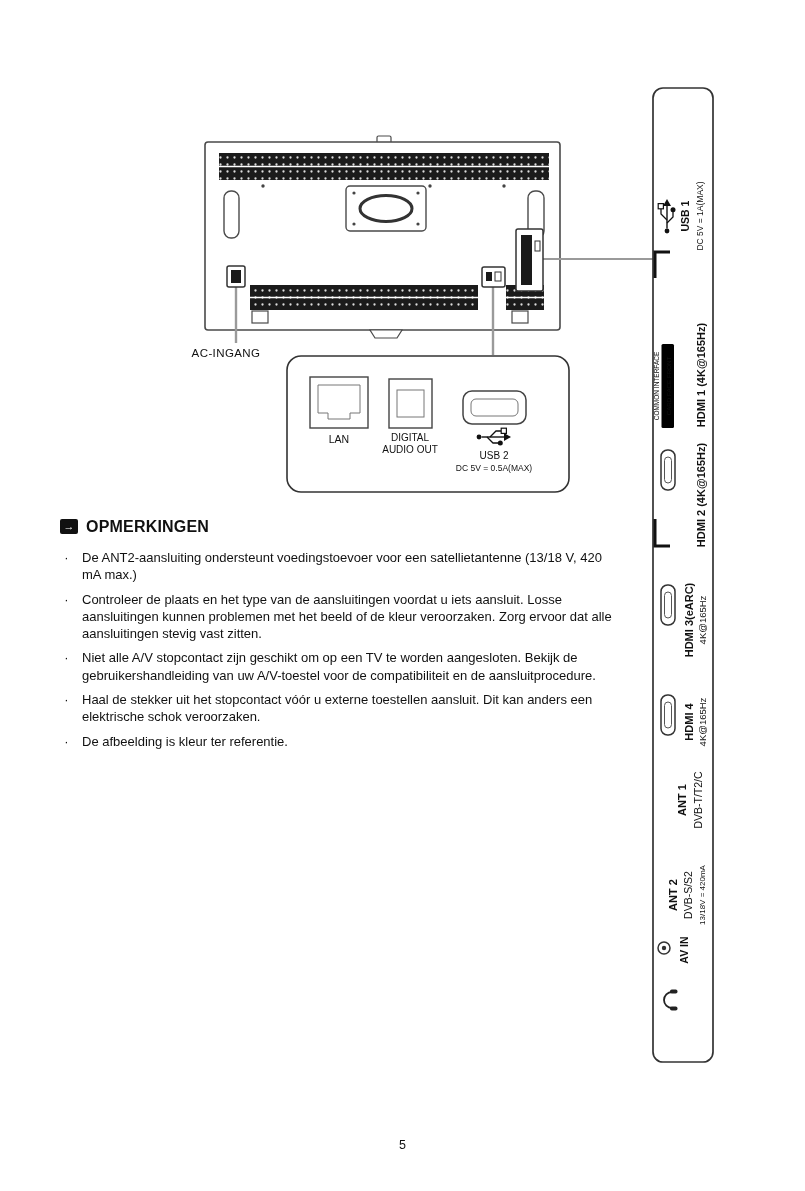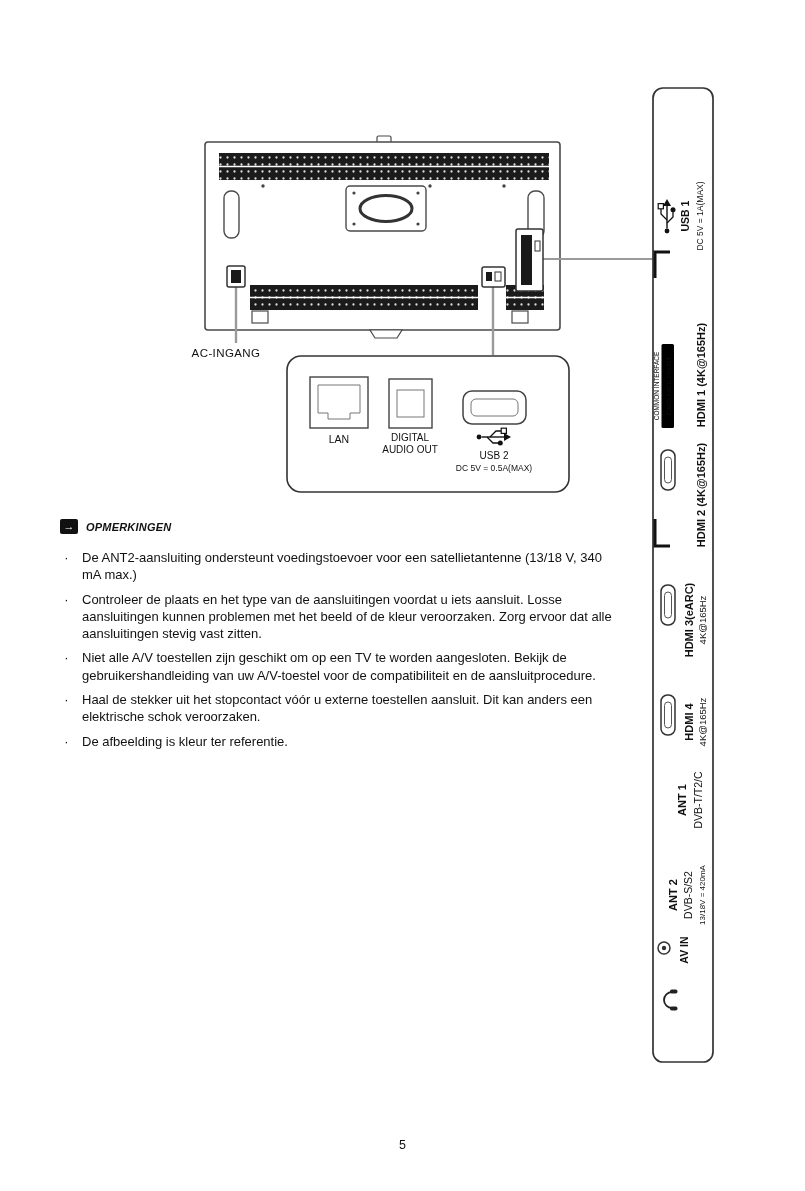--- a/index.html
+++ b/index.html
@@ -15,21 +15,21 @@
   svg.diagram { position:absolute; left:0; top:0; }
   .lbl { font-family:"Liberation Sans", sans-serif; fill:#111; }
 
   .notes { position:absolute; left:60px; top:517px; width:562px; }
   .notes-header { display:flex; align-items:center; gap:8px; height:19px; }
   .note-icon {
     width:18px; height:15px; background:#111; color:#fff;
     font-size:11px; line-height:15px; text-align:center;
     border-radius:2px; font-weight:bold; flex:0 0 auto;
   }
-  .notes-title { font-size:11px; font-weight:bold; letter-spacing:0.2px;font-style:italic; }
+  .notes-title { font-size:16px; font-weight:bold; letter-spacing:0.2px; }
   .notes-list { list-style:none; margin-top:13px; }
   .notes-list li {
     display:flex; gap:9px;
     font-size:13px; line-height:1.33;
     margin-bottom:7px;
   }
   .bullet { flex:0 0 13px; text-align:center; color:#111; }
   .note-text { flex:1 1 auto; max-width:540px; }
 
   .page-num {
@@ -196,29 +196,29 @@
   </svg>
 
   <section class="notes">
     <div class="notes-header">
       <span class="note-icon">→</span>
       <h2 class="notes-title">OPMERKINGEN</h2>
     </div>
     <ul class="notes-list">
       <li>
         <span class="bullet">·</span>
-        <span class="note-text">De ANT2-aansluiting ondersteunt voedingstoevoer voor een satellietantenne (13/18 V, 340 mA max.)</span>
+        <span class="note-text">De ANT2-aansluiting ondersteunt voedingstoevoer voor een satellietantenne (13/18 V, 420 mA max.)</span>
       </li>
       <li>
         <span class="bullet">·</span>
         <span class="note-text">Controleer de plaats en het type van de aansluitingen voordat u iets aansluit. Losse aansluitingen kunnen problemen met het beeld of de kleur veroorzaken. Zorg ervoor dat alle aansluitingen stevig vast zitten.</span>
       </li>
       <li>
         <span class="bullet">·</span>
-        <span class="note-text">Niet alle A/V toestellen zijn geschikt om op een TV te worden aangesloten. Bekijk de gebruikershandleiding van uw A/V-toestel voor de compatibiliteit en de aansluitprocedure.</span>
+        <span class="note-text">Niet alle A/V stopcontact zijn geschikt om op een TV te worden aangesloten. Bekijk de gebruikershandleiding van uw A/V-toestel voor de compatibiliteit en de aansluitprocedure.</span>
       </li>
       <li>
         <span class="bullet">·</span>
         <span class="note-text">Haal de stekker uit het stopcontact vóór u externe toestellen aansluit. Dit kan anders een elektrische schok veroorzaken.</span>
       </li>
       <li>
         <span class="bullet">·</span>
         <span class="note-text">De afbeelding is kleur ter referentie.</span>
       </li>
     </ul>

